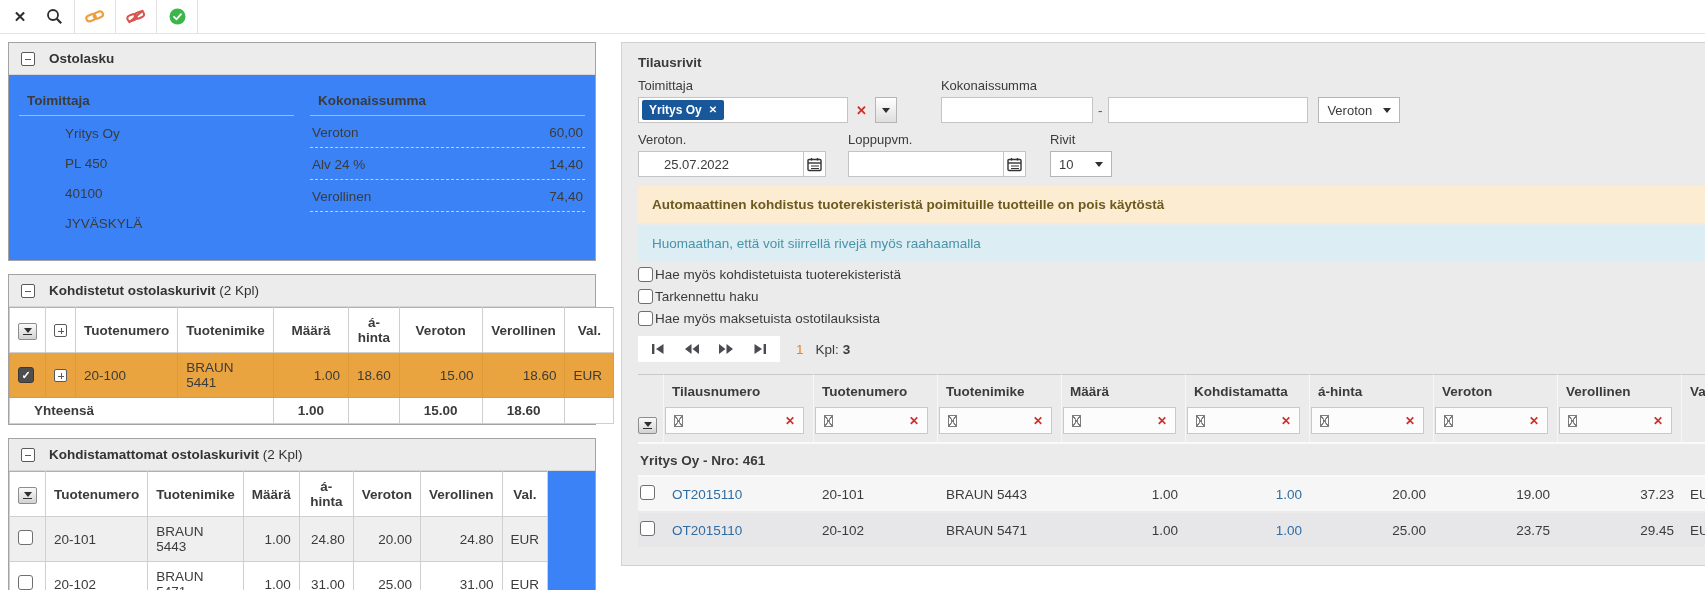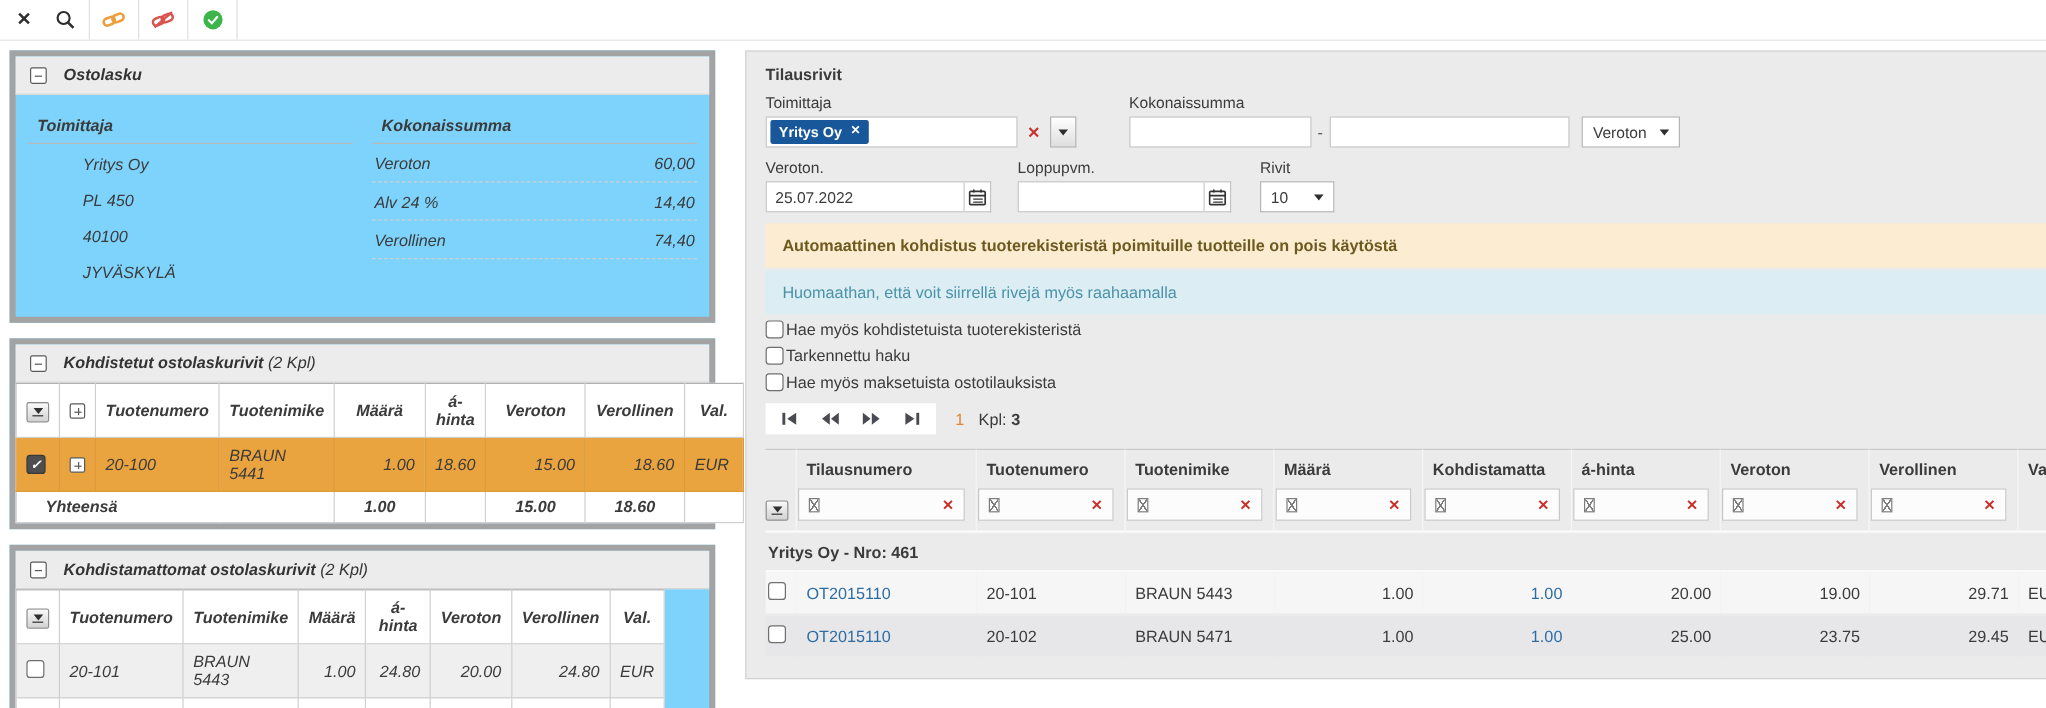--- a/index.html
+++ b/index.html
@@ -14,21 +14,21 @@
   .tb-group { display:flex; align-items:center; padding:0 10px; border-right:1px solid #e0e0e0; gap:14px; }
   .tb-btn { display:flex; align-items:center; justify-content:center; width:20px; height:24px; cursor:pointer; }
   .tb-x { font-size:15px; font-weight:bold; color:#2d2d2d; line-height:1; }
 
   
   .main { display:flex; padding:8px; gap:25px; align-items:flex-start; }
   .left-col { width:588px; flex:none; }
   .right-col { flex:1; }
 
   
-  .panel { border:5px solid #a3a3a3; margin-bottom:13px; background:#7dd3fc;font-style:italic; }
+  .panel { border:1px solid #a3a3a3; margin-bottom:13px; background:#3b82f6; }
   .panel-header { background:#ececec; border-bottom:1px solid #d6d6d6; padding:8px 12px; display:flex; align-items:center; gap:14px; }
   .panel-title { font-weight:bold; font-size:13.5px; color:#333; }
   .panel-title .count { font-weight:normal; }
   .collapse-box { width:14px; height:14px; border:1px solid #5a5a5a; border-radius:2px; background:#fff; position:relative; flex:none; cursor:pointer; }
   .collapse-box::after { content:""; position:absolute; left:3px; right:3px; top:6px; height:1.5px; background:#5a5a5a; }
   .expand-box { width:13px; height:13px; border:1px solid #5a5a5a; border-radius:2px; background:#fff; position:relative; flex:none; display:inline-block; vertical-align:middle; cursor:pointer; }
   .expand-box::after { content:""; position:absolute; left:2.5px; right:2.5px; top:5.5px; height:1.5px; background:#5a5a5a; }
   .expand-box::before { content:""; position:absolute; top:2.5px; bottom:2.5px; left:5.5px; width:1.5px; background:#5a5a5a; }
 
   
@@ -53,21 +53,21 @@
   .tri-down { width:0; height:0; border-left:4px solid transparent; border-right:4px solid transparent; border-top:5px solid #2f2f2f; }
   .selall-btn .bar { width:9px; height:1px; background:#2f2f2f; }
 
   
   .tpanel { background:#ebebeb; border:1px solid #d2d2d2; padding:12px 16px 16px 16px; }
   .tpanel-title { font-weight:bold; margin-bottom:8px; }
   .frow { display:flex; align-items:flex-end; margin-bottom:9px; }
   .fgroup { display:flex; flex-direction:column; }
   .flabel { font-size:13px; margin-bottom:4px; color:#3b3b3b; }
   .fctrl { display:flex; align-items:center; }
-  .inp { background:#fff; border:1px solid #c4c4c4; height:26px; font-family:"Liberation Sans",sans-serif; font-size:13px; color:#3b3b3b; padding:0 7px; }
+  .inp { background:#fff; border:1px solid #c4c4c4; height:26px; font-family:"Liberation Sans",sans-serif; font-size:13px; color:#3b3b3b; padding:0 25px; }
   .multisel { width:210px; height:26px; background:#fff; border:1px solid #c4c4c4; display:flex; align-items:center; padding:2px 3px; }
   .tag { background:#19579B; color:#fff; font-weight:bold; font-size:12px; padding:3px 7px; border-radius:2px; display:inline-flex; align-items:center; gap:7px; white-space:nowrap; }
   .tag .tx { font-size:10px; font-weight:bold; cursor:pointer; line-height:1; }
   .clear-red { color:#c9302c; font-weight:bold; font-size:13px; padding:0 8px; cursor:pointer; }
   .dd-btn { width:22px; height:26px; background:linear-gradient(#ffffff,#dedede); border:1px solid #b5b5b5; display:flex; align-items:center; justify-content:center; cursor:pointer; }
   .cal-btn { width:22px; height:26px; background:#fff; border:1px solid #c4c4c4; border-left:none; display:flex; align-items:center; justify-content:center; cursor:pointer; }
   .fsel { background:#fff; border:1px solid #b5b5b5; height:26px; display:inline-flex; align-items:center; justify-content:space-between; padding:0 8px; gap:10px; cursor:pointer; font-size:13px; }
   .dash { padding:0 6px 0 5px; color:#555; }
 
   .alert { padding:11px 14px; display:flex; justify-content:space-between; align-items:center; margin-bottom:2px; }
@@ -521,21 +521,21 @@
           </tr>
           <tr class="ra">
             <td style="padding-left:2px;"><span class="chk-off"></span></td>
             <td><a class="lnk">OT2015110</a></td>
             <td>20-101</td>
             <td>BRAUN 5443</td>
             <td class="num">1.00</td>
             <td class="num bluev">1.00</td>
             <td class="num">20.00</td>
             <td class="num">19.00</td>
-            <td class="num">29.71</td>
+            <td class="num">37.23</td>
             <td>EUR</td>
           </tr>
           <tr class="rb">
             <td style="padding-left:2px;"><span class="chk-off"></span></td>
             <td><a class="lnk">OT2015110</a></td>
             <td>20-102</td>
             <td>BRAUN 5471</td>
             <td class="num">1.00</td>
             <td class="num bluev">1.00</td>
             <td class="num">25.00</td>

